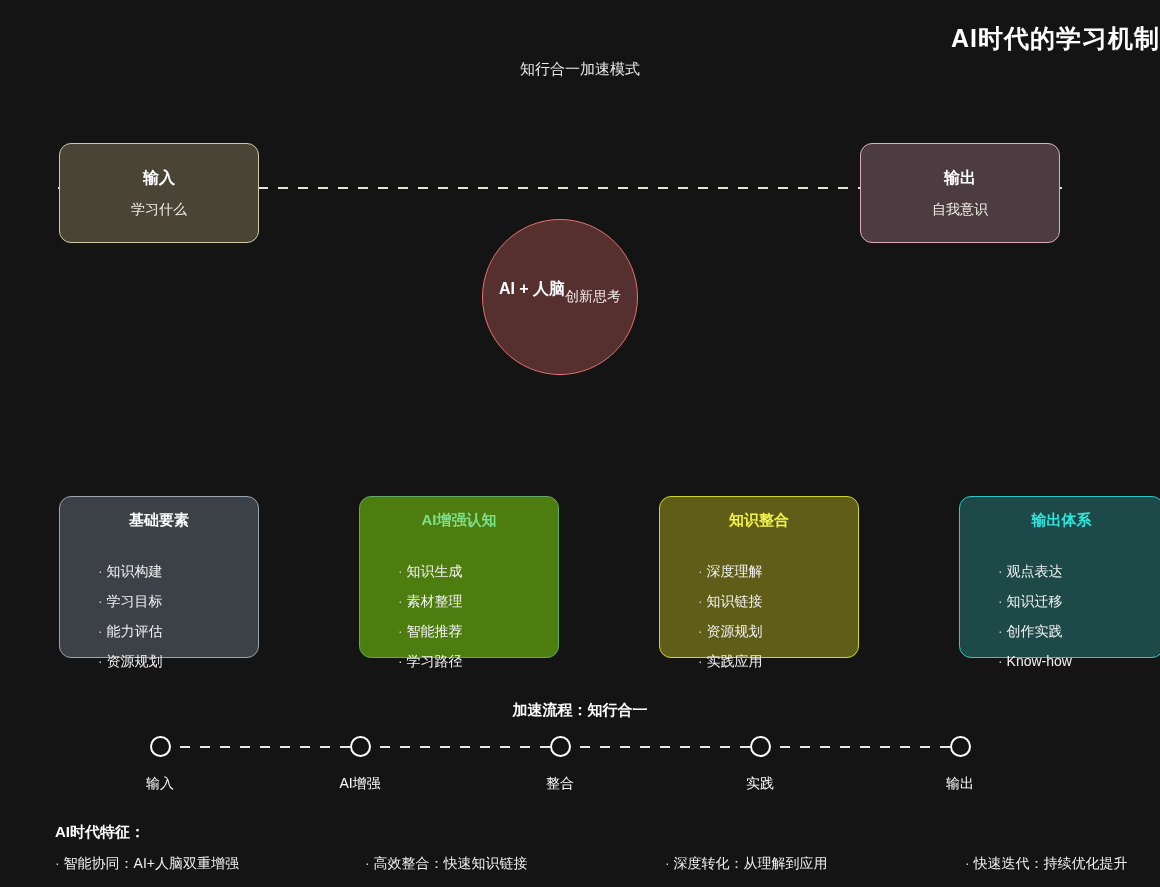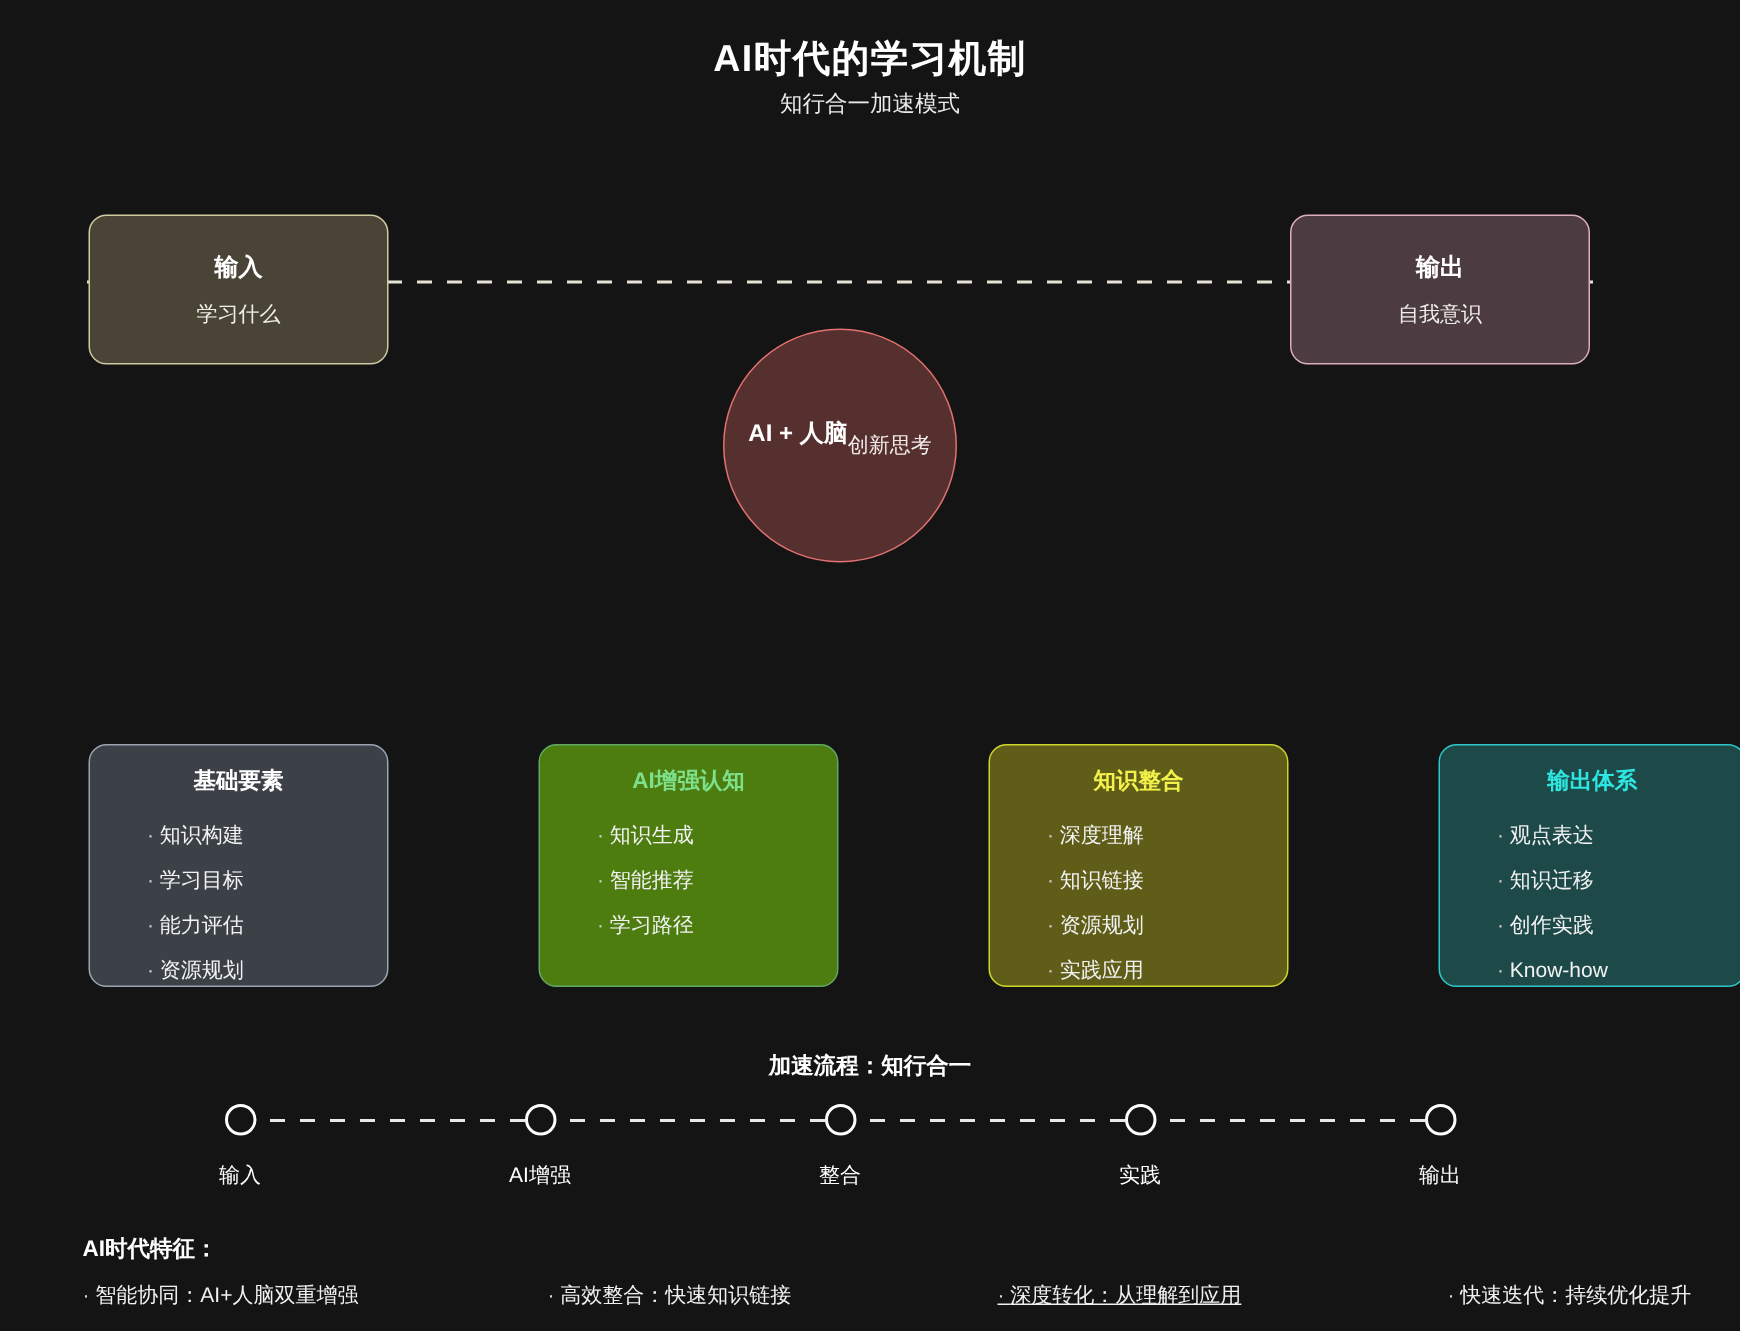--- a/index.html
+++ b/index.html
@@ -7,21 +7,21 @@
     width:1160px; height:887px;
     background:#141414;
     font-family:"Liberation Sans","DejaVu Sans",sans-serif;
     overflow:hidden;
   }
   .stage { position:relative; width:1160px; height:887px; }
 
   
   .title {
     position:absolute; top:22px; left:0; width:1160px;
-    text-align:center; color:#ffffff;
+    text-align:right; color:#ffffff;
     font-size:25px; font-weight:bold; letter-spacing:1px;
   }
   .subtitle {
     position:absolute; top:60px; left:0; width:1160px;
     text-align:center; color:#e9e9e9; font-size:15px;
   }
 
   
   .flowline {
     position:absolute; left:58px; top:187px; width:1004px; height:2px;
@@ -50,21 +50,21 @@
   .circle .ct { font-size:16px; font-weight:bold; color:#ffffff; margin-bottom:16px; }
   .circle .cs { font-size:14px; color:#f2eae9; }
 
   
   .card {
     position:absolute; top:496px; width:200px; height:162px;
     border-radius:12px; border-width:1.5px; border-style:solid;
     padding-top:14px;
   }
   .card .ch {
-    text-align:center; font-size:15px; font-weight:bold; margin-bottom:11px;
+    text-align:center; font-size:15px; font-weight:bold; margin-bottom:26px;
   }
   .card ul { list-style:none; padding-left:38px; }
   .card li {
     font-size:14px; color:#f2f2f2; line-height:30px; white-space:nowrap;
   }
   .card li::before { content:"· "; color:#cfcfcf; }
 
   #card-0 { left:59px;  background:#3c4148; border-color:#9aa3b0; }
   #card-0 .ch { color:#ffffff; }
   #card-1 { left:359px; background:#4d7c0f; border-color:#61a963; }
@@ -98,21 +98,21 @@
     position:absolute; left:55px; top:823px;
     color:#ffffff; font-size:15px; font-weight:bold;
   }
   .feat-row { position:absolute; left:55px; top:855px; width:1105px; height:24px; }
   .feat {
     position:absolute; top:0; color:#f0f0f0; font-size:14px; white-space:nowrap;
   }
   .feat::before { content:"· "; color:#d8d8d8; }
   .feat.f0 { left:0px;   }
   .feat.f1 { left:310px; }
-  .feat.f2 { left:610px;text-decoration:underline; }
+  .feat.f2 { left:610px; }
   .feat.f3 { left:910px; }
 </style>
 </head>
 <body>
 
 <div class="stage">
 
   <div class="title">AI时代的学习机制</div>
   <div class="subtitle">知行合一加速模式</div>
 
@@ -140,20 +140,21 @@
       <li>学习目标</li>
       <li>能力评估</li>
       <li>资源规划</li>
     </ul>
   </div>
 
   <div class="card" id="card-1">
     <div class="ch">AI增强认知</div>
     <ul>
       <li>知识生成</li>
+      <li>素材整理</li>
       <li>智能推荐</li>
       <li>学习路径</li>
     </ul>
   </div>
 
   <div class="card" id="card-2">
     <div class="ch">知识整合</div>
     <ul>
       <li>深度理解</li>
       <li>知识链接</li>

